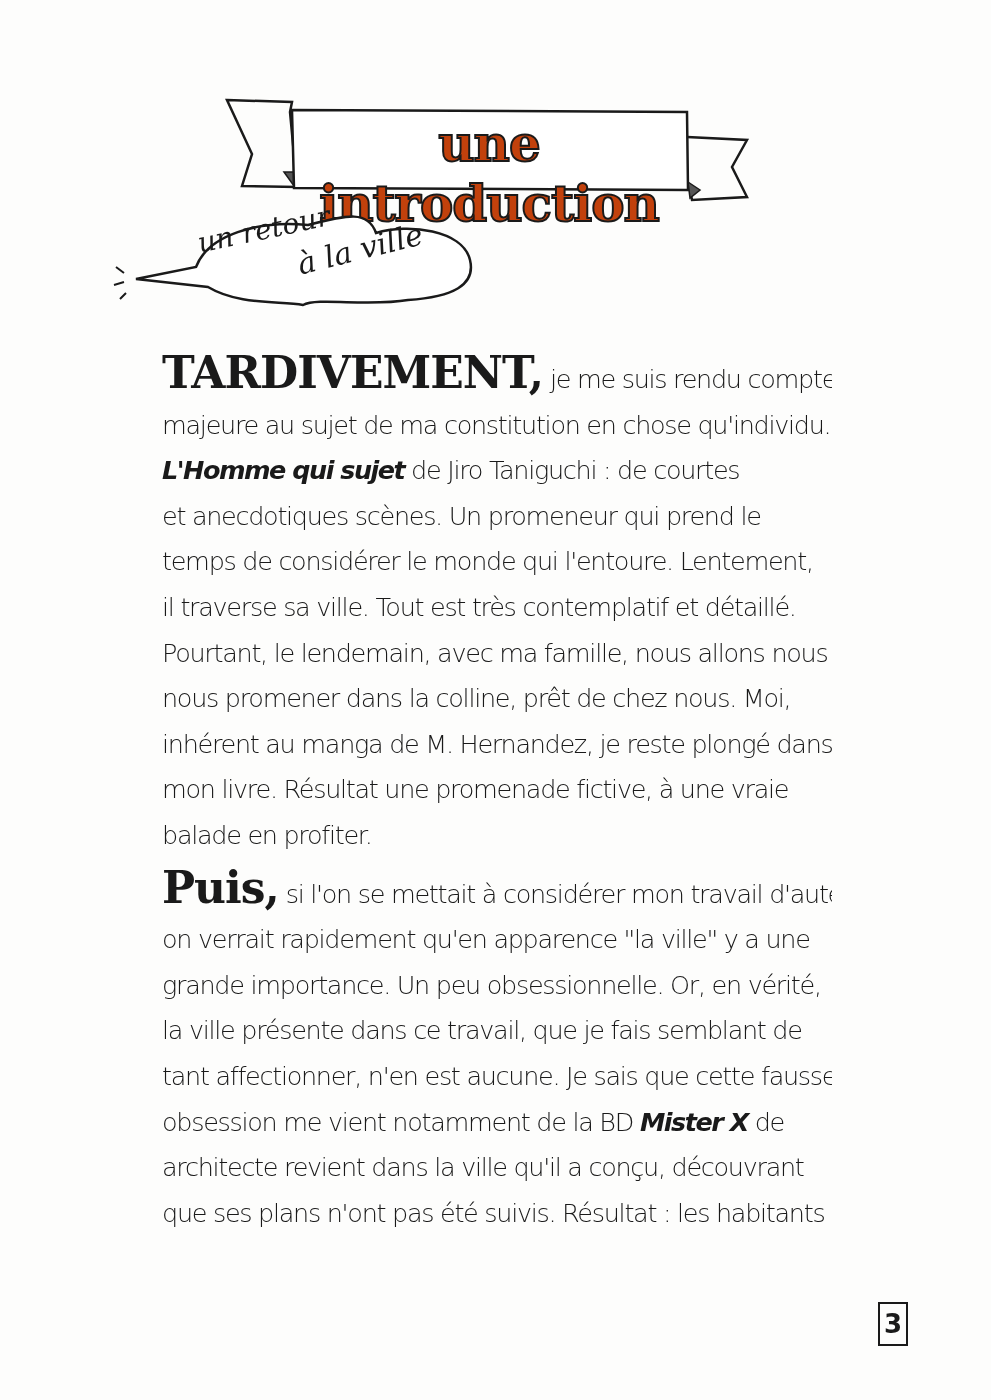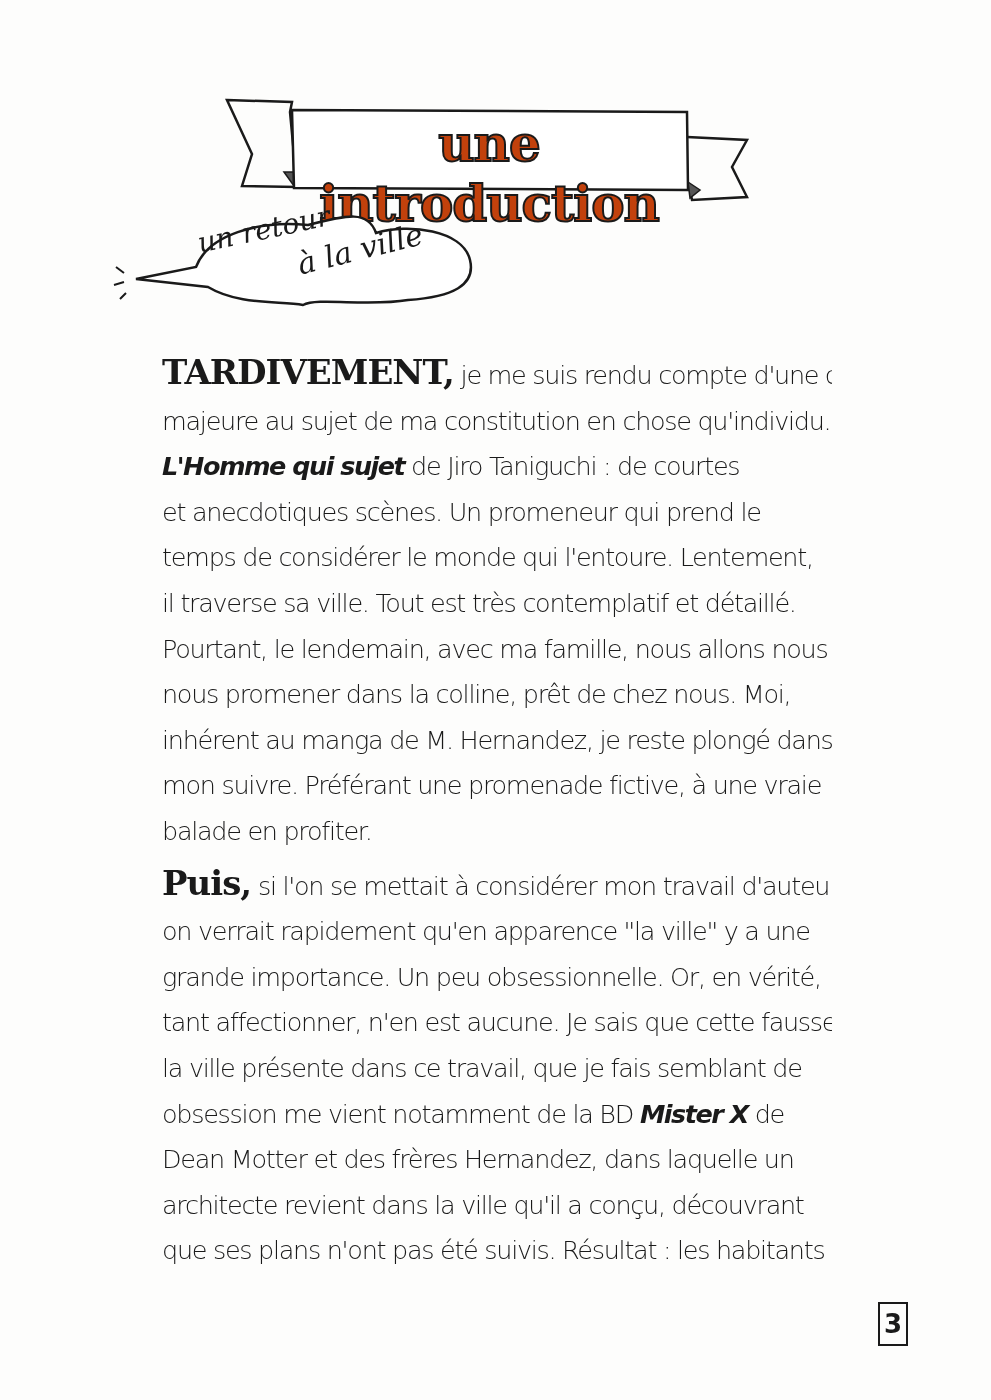--- a/index.html
+++ b/index.html
@@ -24,21 +24,21 @@
     position:absolute; left:190px; top:42px; font-family:"DejaVu Serif", serif; font-style:italic;
     font-size:30px; transform:rotate(-14deg); transform-origin:left center;
   }
   .body-text {
     position:absolute; left:162px; top:350px; width:670px;
     font-family:"DejaVu Sans", sans-serif; font-weight:300; font-size:25.5px;
     line-height:45.6px; letter-spacing:-1.3px; color:#1a1a1a;
   }
   .line { display:block; white-space:nowrap; overflow:hidden; }
   .dropcap {
-    font-family:"DejaVu Serif", serif; font-size:34px; font-weight:bold; letter-spacing:-1px;
+    font-family:"DejaVu Serif", serif; font-size:44px; font-weight:bold; letter-spacing:-1px;
   }
   .title-em { font-family:"DejaVu Sans", sans-serif; font-style:italic; font-weight:bold; letter-spacing:-1.5px; }
   .para-gap { height:6px; }
   .page-num {
     position:absolute; left:878px; top:1302px; width:26px; height:40px; border:2px solid #1a1a1a;
     text-align:center; font-family:"DejaVu Sans", sans-serif; font-weight:bold; font-size:26px; line-height:40px;
   }
 </style>
 </head>
 <body>
@@ -66,27 +66,26 @@
 <div class="body-text">
   <span class="line"><span class="dropcap">TARDIVEMENT,</span><span> je me suis rendu compte d'une chose</span></span>
   <span class="line">majeure au sujet de ma constitution en chose qu'individu.</span>
   <span class="line"><span class="title-em">L'Homme qui sujet</span><span> de Jiro Taniguchi : de courtes</span></span>
   <span class="line">et anecdotiques scènes. Un promeneur qui prend le</span>
   <span class="line">temps de considérer le monde qui l'entoure. Lentement,</span>
   <span class="line">il traverse sa ville. Tout est très contemplatif et détaillé.</span>
   <span class="line">Pourtant, le lendemain, avec ma famille, nous allons nous aussi</span>
   <span class="line">nous promener dans la colline, prêt de chez nous. Moi,</span>
   <span class="line">inhérent au manga de M. Hernandez, je reste plongé dans</span>
-  <span class="line">mon suivre. Préférant une promenade fictive, à une vraie</span>
+  <span class="line">mon livre. Résultat une promenade fictive, à une vraie</span>
   <span class="line">balade en profiter.</span>
   <div class="para-gap"></div>
   <span class="line"><span class="dropcap">Puis,</span><span> si l'on se mettait à considérer mon travail d'auteur,</span></span>
   <span class="line">on verrait rapidement qu'en apparence "la ville" y a une</span>
   <span class="line">grande importance. Un peu obsessionnelle. Or, en vérité,</span>
+  <span class="line">la ville présente dans ce travail, que je fais semblant de</span>
   <span class="line">tant affectionner, n'en est aucune. Je sais que cette fausse</span>
-  <span class="line">la ville présente dans ce travail, que je fais semblant de</span>
   <span class="line"><span>obsession me vient notamment de la BD </span><span class="title-em">Mister X</span><span> de</span></span>
-  <span class="line">Dean Motter et des frères Hernandez, dans laquelle un</span>
   <span class="line">architecte revient dans la ville qu'il a conçu, découvrant</span>
   <span class="line">que ses plans n'ont pas été suivis. Résultat : les habitants</span>
 </div>
 
 <div class="page-num">3</div>
 
 </body></html>

